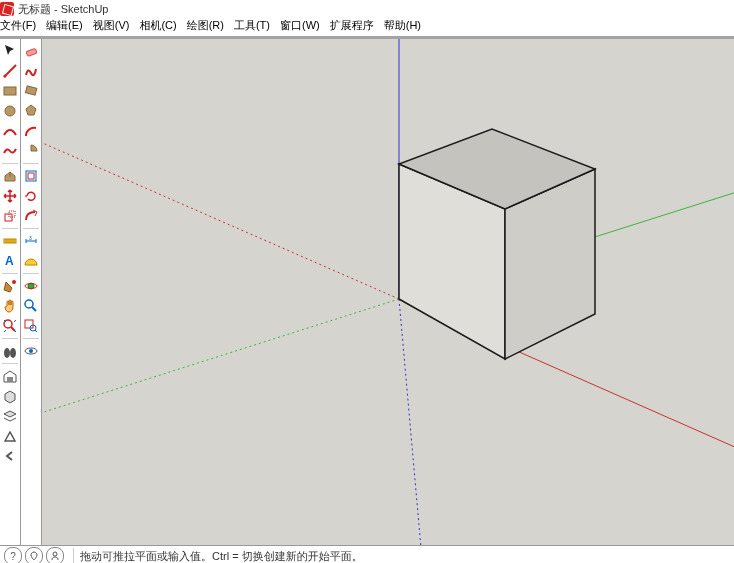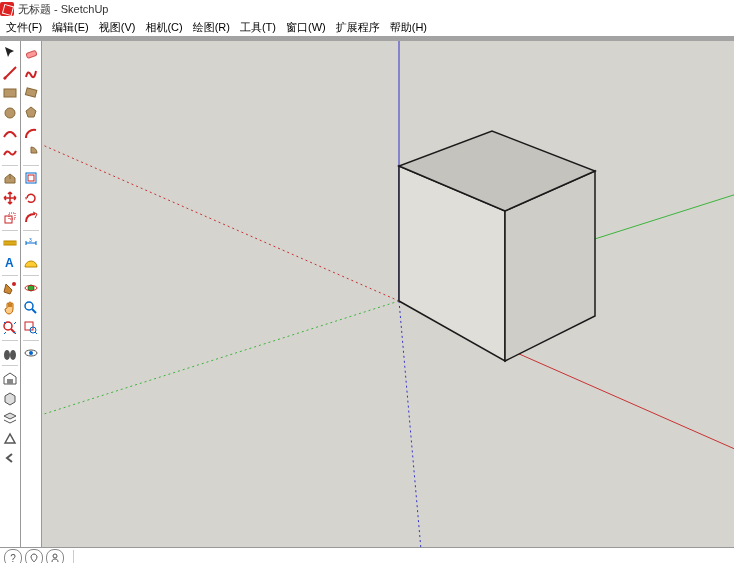--- a/index.html
+++ b/index.html
@@ -1,19 +1,19 @@
 <!DOCTYPE html>
 <html><head>
 <meta charset="utf-8">
 <style>
 html,body{margin:0;padding:0;width:734px;height:563px;font-family:'Microsoft YaHei','SimSun',Arial,sans-serif;font-size:11px;background:#fff;overflow:hidden}
 .titlebar{height:18px;background:#fff;display:flex;align-items:center;color:#333}
 .titlebar .logo{width:14px;height:14px;background:#d22;border-radius:2px;margin-right:4px;position:relative}
 .titlebar .logo::after{content:"";position:absolute;left:3px;top:3px;width:8px;height:8px;border:1px solid #fff;transform:rotate(15deg)}
-.menubar{height:18px;background:#fff;display:flex;align-items:center;padding-left:6px;color:#000;border-bottom:5px solid #a3a3a3}
+.menubar{height:18px;background:#fff;display:flex;align-items:flex-start;color:#000;border-bottom:3px solid #a3a3a3}
 .menubar span{margin-right:10px;cursor:default}
 .workspace{display:flex;height:506px;background:#d6d4cf}
 .toolcol{width:20px;background:#fff;border-right:1px solid #999;display:flex;flex-direction:column;align-items:center;padding-top:2px}
 .toolcol.second{border-right:1px solid #999}
 .tool{width:18px;height:18px;margin:1px 0;display:flex;align-items:center;justify-content:center;cursor:pointer;border-radius:2px}
 .tool svg{width:16px;height:16px}
 .sep{width:16px;height:1px;background:#ccc;margin:2px 0}
 .viewport{flex:1;position:relative;background:#d6d4cf;overflow:hidden}
 .viewport svg{position:absolute;top:0;left:0}
 .statusbar{height:20px;background:#fff;border-top:1px solid #999;display:flex;align-items:center;padding-left:4px;color:#333}
@@ -277,13 +277,14 @@
         <path d="M5 1C3 1 2 3 2 4c0 2 3 5 3 5s3-3 3-5c0-1-1-3-3-3z" fill="none" stroke="#555"></path>
       </svg>
     </div>
   <div class="st-icon">
       <svg width="10" height="10" viewBox="0 0 10 10">
         <circle cx="5" cy="3" r="2" fill="none" stroke="#555"></circle>
         <path d="M2 9c0-2 1-3 3-3s3 1 3 3" fill="none" stroke="#555"></path>
       </svg>
     </div>
   <div class="st-sep"></div>
+  <span>拖动可推拉平面或输入值。Ctrl = 切换创建新的开始平面。</span>
 </div>
 
 </body></html>

